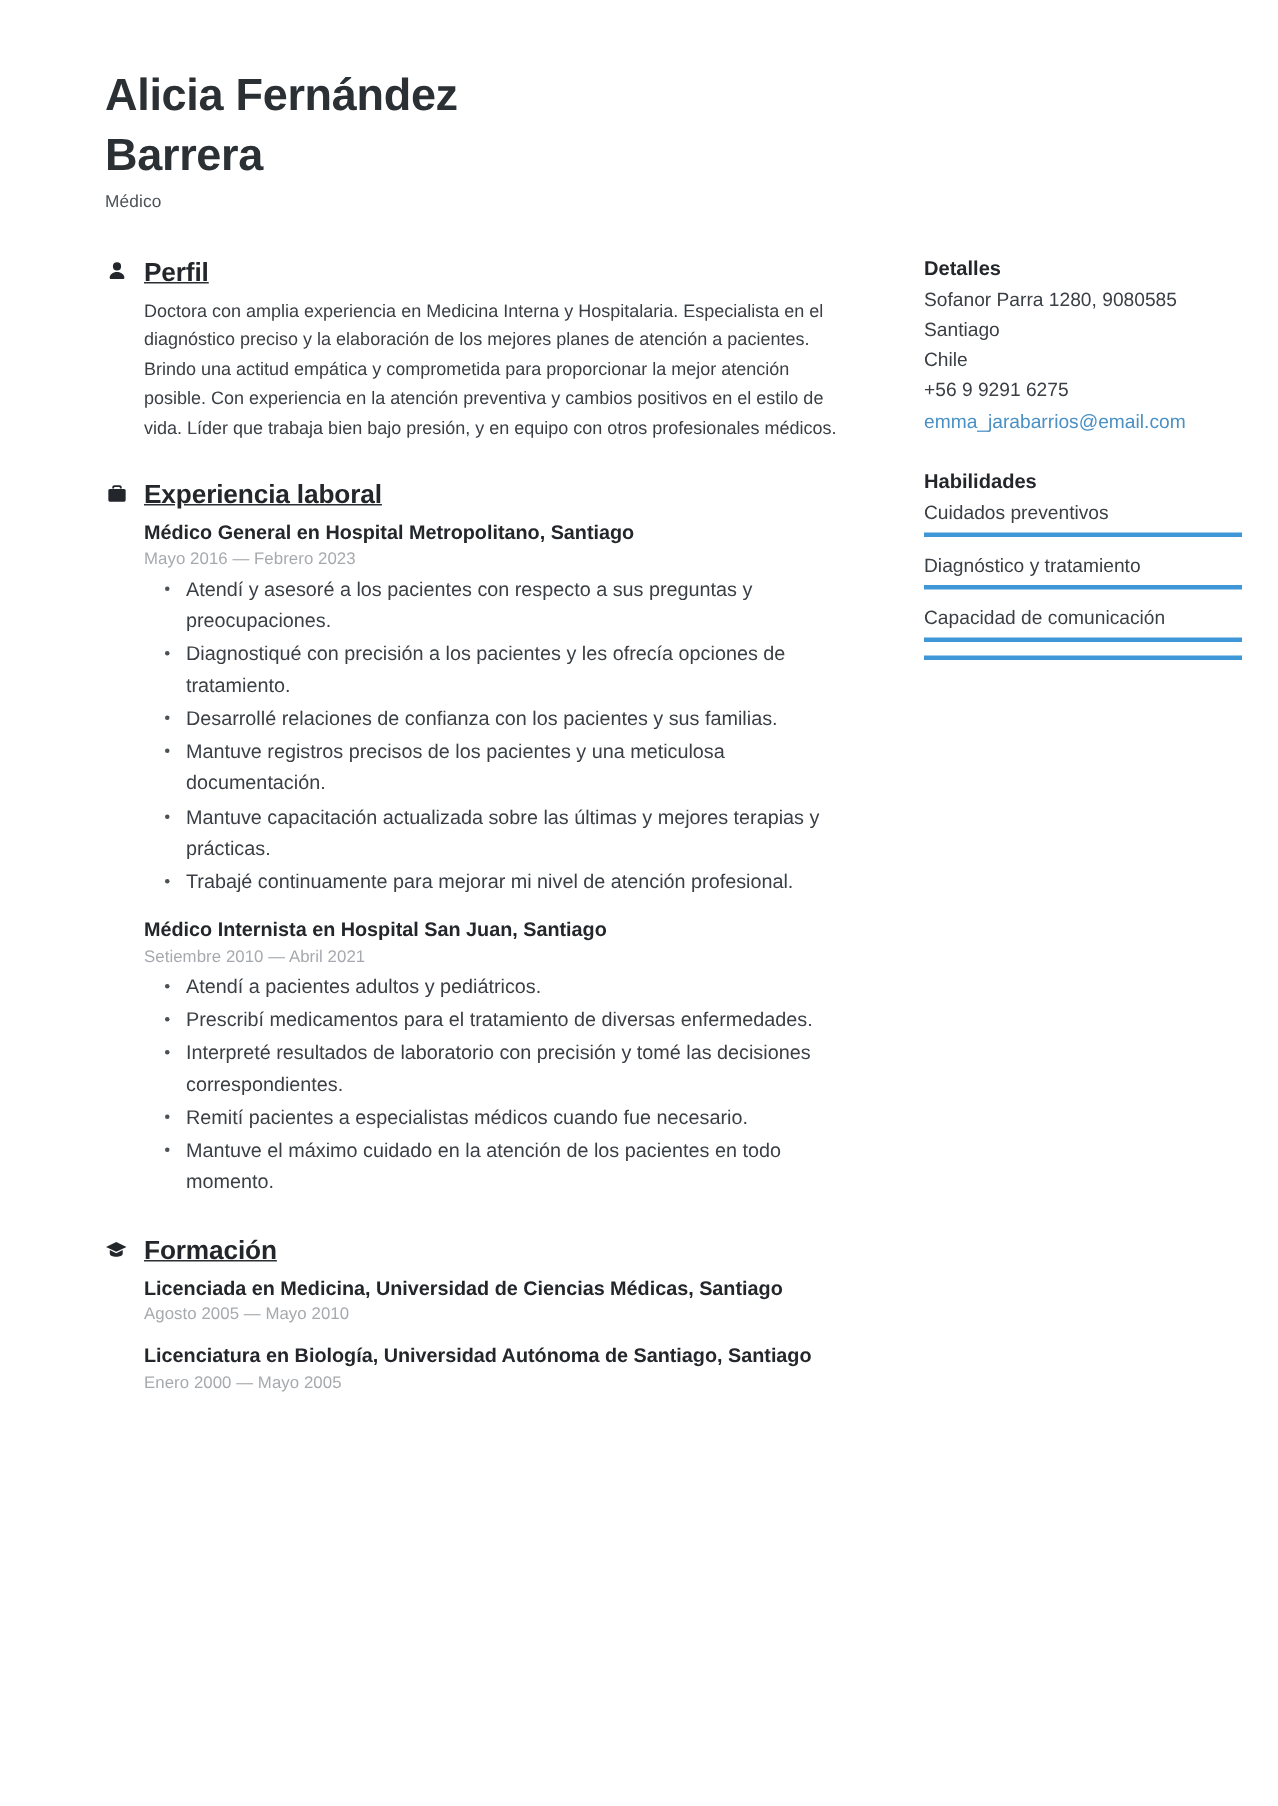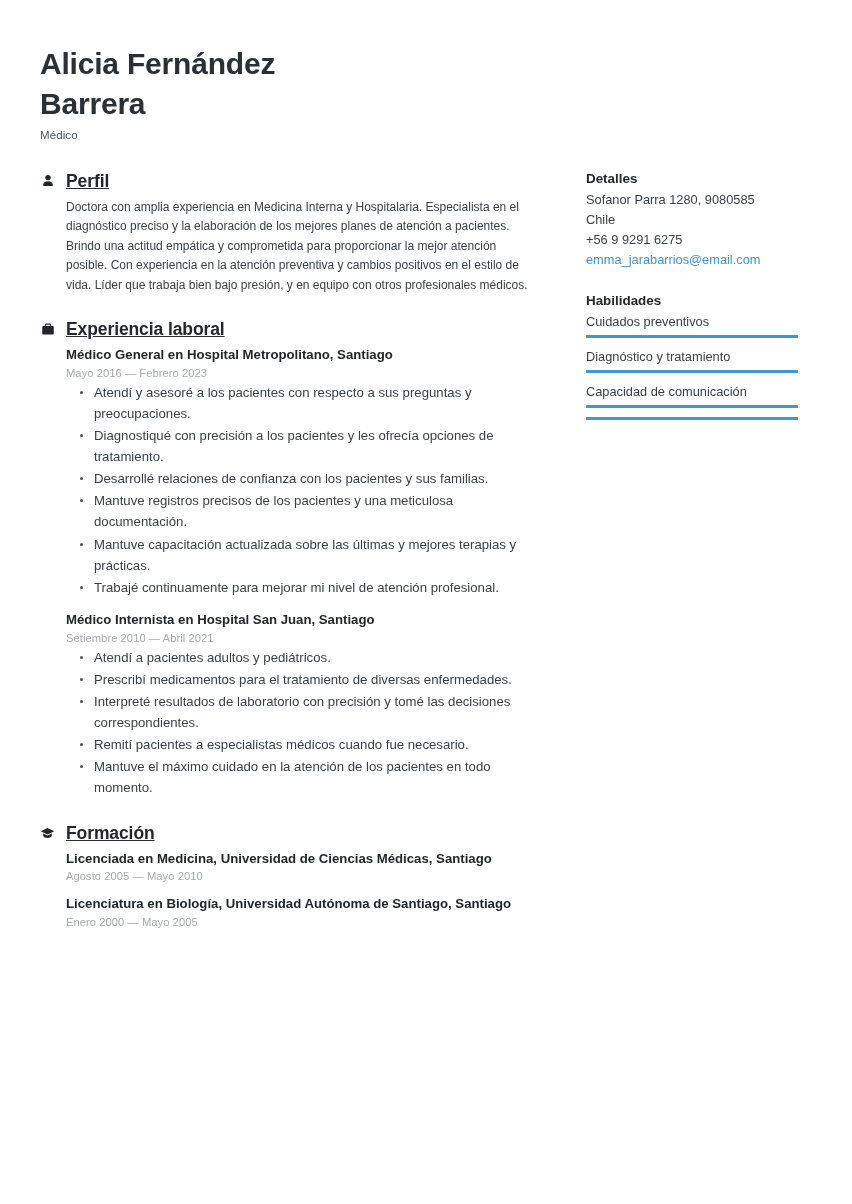--- a/index.html
+++ b/index.html
@@ -14,21 +14,21 @@
     color: #2b2f33;
     overflow: hidden;
   }
 
   .page {
     position: relative;
     width: 852px;
     height: 880px;
     background: #ffffff;
     box-sizing: border-box;
-    padding: 44px 58px 0 40px;
+    padding: 44px 58px 0 70px;
   }
 
   
   .header { margin-bottom: 30px; }
   .name {
     font-size: 30px;
     font-weight: 700;
     line-height: 1.33;
     letter-spacing: -0.2px;
     color: #2b3035;
@@ -257,20 +257,21 @@
         </div>
       </div>
 
     </div>
 
     <div class="col-side">
 
       <div class="side-block">
         <div class="side-title">Detalles</div>
         <div class="side-line">Sofanor Parra 1280, 9080585</div>
+        <div class="side-line">Santiago</div>
         <div class="side-line">Chile</div>
         <div class="side-line">+56 9 9291 6275</div>
         <div class="side-line email">emma_jarabarrios@email.com</div>
       </div>
 
       <div class="side-block">
         <div class="side-title">Habilidades</div>
 
         <div class="skill">
           <div class="skill-label">Cuidados preventivos</div>

